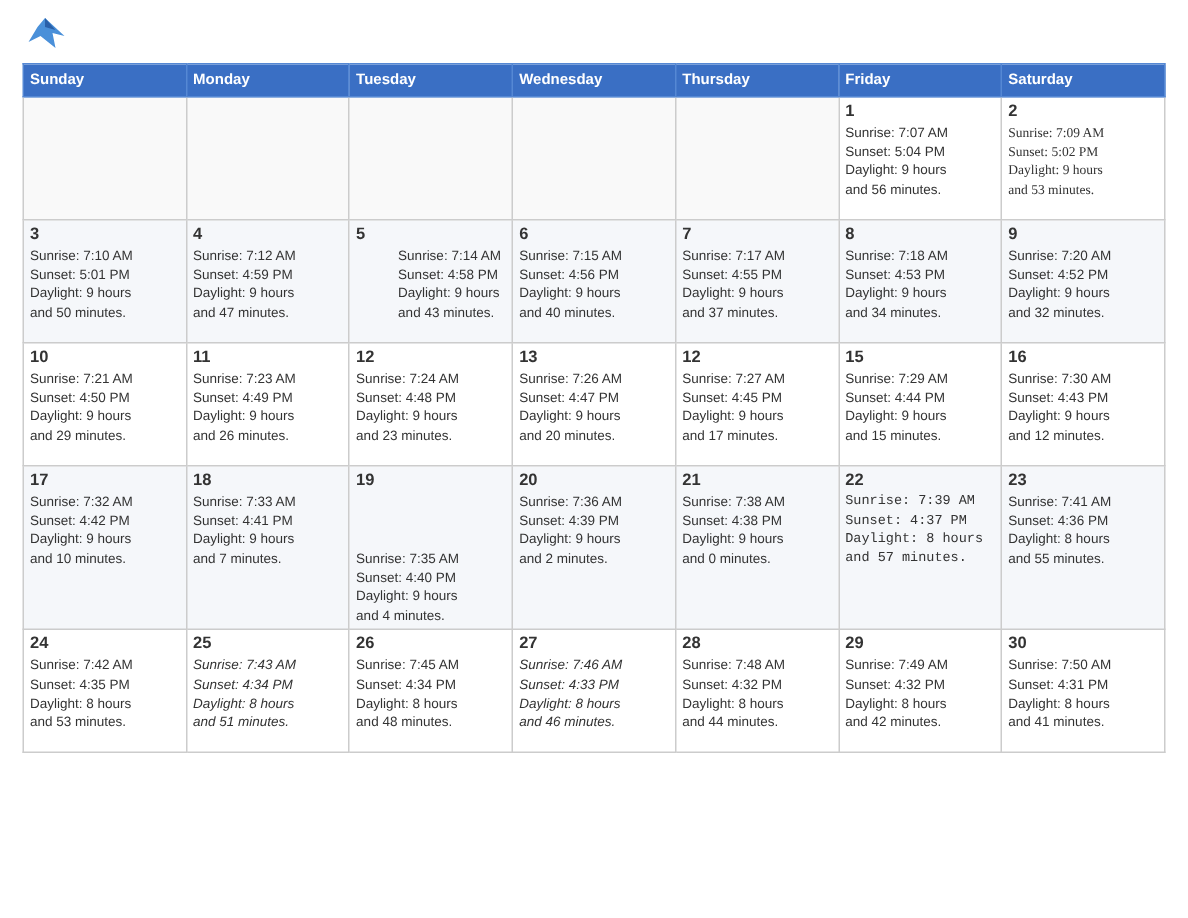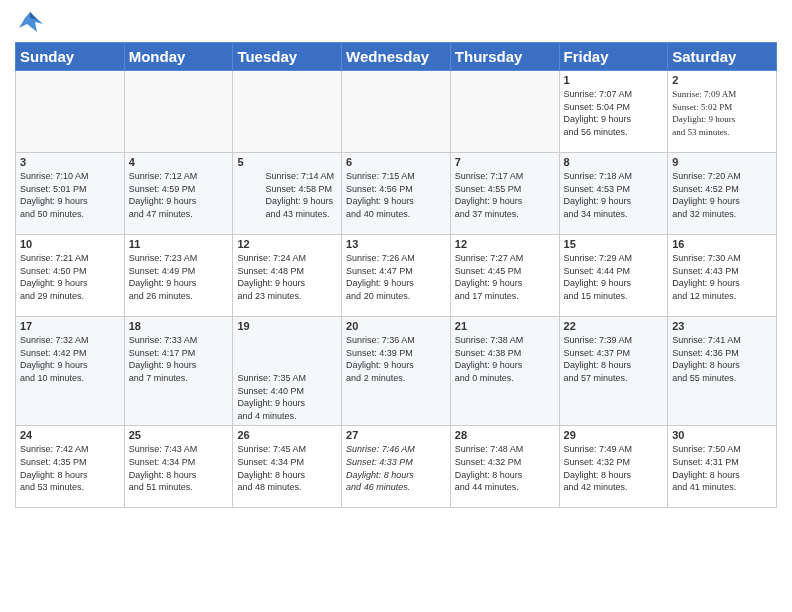--- a/index.html
+++ b/index.html
@@ -51,21 +51,21 @@
       color: #444;
     }
     .calendar {
       width: 100%;
       border-collapse: collapse;
       table-layout: fixed;
     }
     .calendar thead tr th {
       background: #3a6fc4;
       color: #fff;
-      font-size: 15px;
+      font-size: 10px;
       font-weight: bold;
       padding: 5px 4px;
       text-align: left;
       border: 1px solid #5588d4;
       margin-top: 16px;
     }
     .calendar tbody tr td {
       border: 1px solid #ccc;
       vertical-align: top;
       padding: 3px 4px;
@@ -252,21 +252,21 @@
           <td>
             <div class="day-number">17</div>
             <div class="day-info" style="white-space: pre-line;">Sunrise: 7:32 AM
 Sunset: 4:42 PM
 Daylight: 9 hours
 and 10 minutes.</div>
           </td>
           <td>
             <div class="day-number">18</div>
             <div class="day-info" style="white-space: pre-line;">Sunrise: 7:33 AM
-Sunset: 4:17 PM
+Sunset: 4:41 PM
 Daylight: 9 hours
 and 7 minutes.</div>
           </td>
           <td>
             <div class="day-number">19</div>
             <div class="day-info" style="white-space: pre-line; margin-top: 40px;">Sunrise: 7:35 AM
 Sunset: 4:40 PM
 Daylight: 9 hours
 and 4 minutes.</div>
           </td>
@@ -279,21 +279,21 @@
           </td>
           <td>
             <div class="day-number">21</div>
             <div class="day-info" style="white-space: pre-line;">Sunrise: 7:38 AM
 Sunset: 4:38 PM
 Daylight: 9 hours
 and 0 minutes.</div>
           </td>
           <td>
             <div class="day-number">22</div>
-            <div class="day-info" style="white-space: pre-line;">Sunrise: 7:39 AM
+            <div class="day-info" style="white-space: pre-line; font-family: Liberation Mono, monospace;">Sunrise: 7:39 AM
 Sunset: 4:37 PM
 Daylight: 8 hours
 and 57 minutes.</div>
           </td>
           <td>
             <div class="day-number">23</div>
             <div class="day-info" style="white-space: pre-line;">Sunrise: 7:41 AM
 Sunset: 4:36 PM
 Daylight: 8 hours
 and 55 minutes.</div>
@@ -302,21 +302,21 @@
         <tr>
           <td>
             <div class="day-number">24</div>
             <div class="day-info" style="white-space: pre-line;">Sunrise: 7:42 AM
 Sunset: 4:35 PM
 Daylight: 8 hours
 and 53 minutes.</div>
           </td>
           <td>
             <div class="day-number">25</div>
-            <div class="day-info" style="white-space: pre-line;">Sunrise: 7:43 AM
+            <div class="day-info" style="white-space: pre-line; font-style: italic;">Sunrise: 7:43 AM
 Sunset: 4:34 PM
 Daylight: 8 hours
 and 51 minutes.</div>
           </td>
           <td>
             <div class="day-number">26</div>
             <div class="day-info" style="white-space: pre-line;">Sunrise: 7:45 AM
 Sunset: 4:34 PM
 Daylight: 8 hours
 and 48 minutes.</div>

